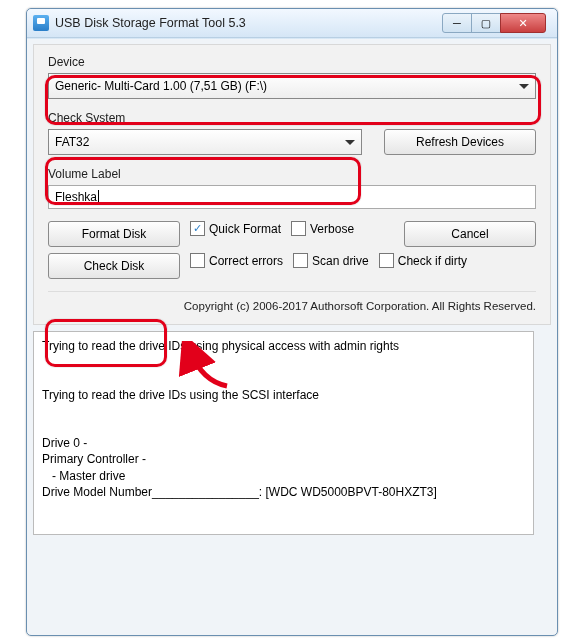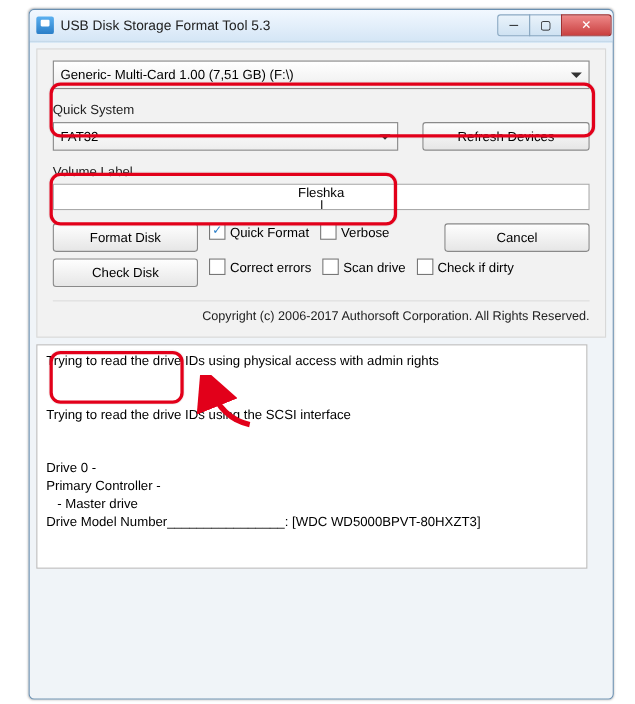--- a/index.html
+++ b/index.html
@@ -21,21 +21,21 @@
     height: 626px;
     border: 1px solid #6a8fb0;
     border-radius: 5px;
     background: linear-gradient(#eaf3fb, #d7e7f5 30px, #f0f4f8 30px);
     box-shadow: 0 0 2px rgba(0,0,0,0.3);
   }
   .titlebar {
     height: 28px;
     display: flex;
     align-items: center;
-    padding: 0 1px 0 6px;
+    padding: 0 11px 0 6px;
     background: linear-gradient(#f2f8ff, #d5e6f6);
     border-bottom: 1px solid #b8cfe3;
     border-radius: 5px 5px 0 0;
   }
   .titlebar .appicon {
     width: 16px;
     height: 16px;
     background: linear-gradient(#5bb0f0, #2a7ec8);
     border-radius: 2px;
     margin-right: 6px;
@@ -113,21 +113,20 @@
     border-right: 5px solid transparent;
     border-top: 5px solid #333;
   }
   .input {
     height: 22px;
     background: #fff;
     border: 1px solid #aaa;
     padding: 0 6px;
     display: flex;
     align-items: center;
-    flex-direction: column;
   }
   .btn {
     height: 24px;
     min-width: 90px;
     padding: 0 20px;
     background: linear-gradient(#fefefe, #e6e6e6);
     border: 1px solid #8a8a8a;
     border-radius: 3px;
     font-size: 12px;
     display: inline-flex;
@@ -202,28 +201,29 @@
     <span class="title">USB Disk Storage Format Tool 5.3</span>
     <div class="winbtns">
       <div class="winbtn min">─</div>
       <div class="winbtn">▢</div>
       <div class="winbtn close">✕</div>
     </div>
   </div>
 
   <div class="panel">
 
+    <span class="label">Device</span>
     <div class="row">
       <div class="combo" style="flex:1">
         <span>Generic-  Multi-Card  1.00 (7,51 GB) (F:\)</span>
         <span class="arrow"></span>
       </div>
     </div>
 
-    <span class="label">Quick System</span>
+    <span class="label">Check System</span>
     <div class="row">
       <div class="combo" style="width:300px">
         <span>FAT32</span>
         <span class="arrow"></span>
       </div>
       <div style="flex:1"></div>
       <div class="btn" style="min-width:110px">Refresh Devices</div>
     </div>
 
     <span class="label">Volume Label</span>

